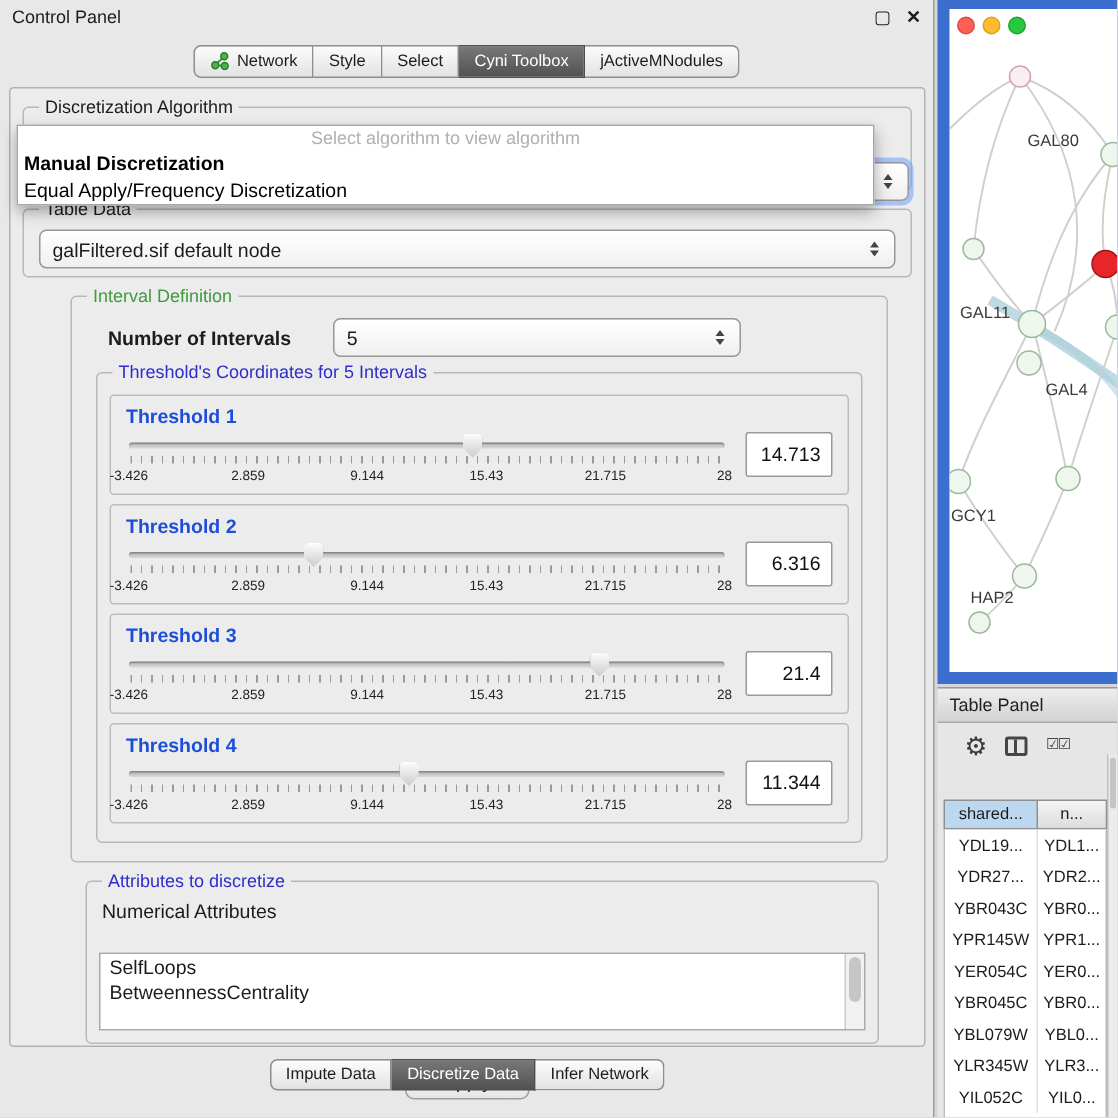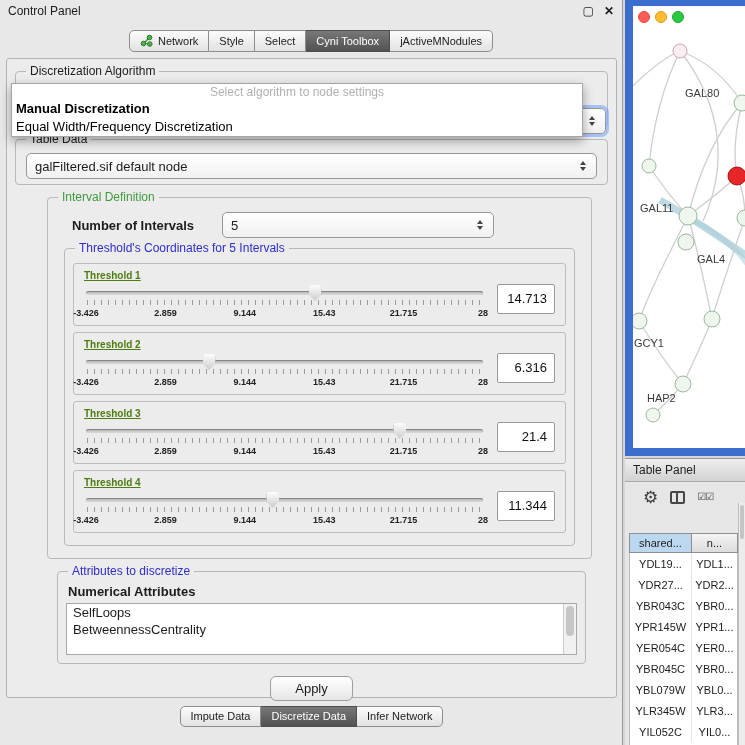--- a/index.html
+++ b/index.html
@@ -48,38 +48,38 @@
   .tabledata-group { height:46px; margin-bottom:12px; padding:13px 10px 0; }
 
   .interval-group { margin:0 16px 0 32px; padding:12px 8px 10px; }
   .niv-row { display:flex; align-items:center; margin:2px 0 10px 16px; }
   .niv-label { font-size:13px; font-weight:bold; color:#1c1c1c; margin-right:28px; }
   .niv-combo { width:272px; }
 
   .thresholds-group { margin:4px 8px 2px; padding:14px 8px 6px; }
 
   .thr-box { border:1px solid #bcbcbc; border-radius:3px; margin-bottom:6px; padding:6px 10px 2px; }
-  .thr-label { font-size:10px; font-weight:bold; color:#4d7c0f;text-decoration:underline; }
+  .thr-label { font-size:13px; font-weight:bold; color:#1d4ed8; }
   .thr-row { display:flex; align-items:flex-start; margin-top:2px; }
-  .slider { position:relative; flex:1; height:40px; margin:0 14px 0 2px;font-weight:bold; }
+  .slider { position:relative; flex:1; height:40px; margin:0 14px 0 2px; }
   .track { position:absolute; left:0; right:0; top:8px; height:4px; border-radius:2px;
            background:linear-gradient(#b4b4b4,#dadada); box-shadow:inset 0 1px 1px rgba(0,0,0,.3); }
   .thumb { position:absolute; top:2px; width:13px; height:16px; transform:translateX(-50%);
            background:linear-gradient(#fdfdfd,#cccccc);
            clip-path:polygon(18% 0,82% 0,100% 14%,100% 60%,50% 100%,0 60%,0 14%);
            filter:drop-shadow(0 0 1px #777); }
   .ticks { position:absolute; left:1px; right:1px; top:17px; height:5px;
            background:repeating-linear-gradient(90deg,#9a9a9a 0 1px,transparent 1px 7px); }
   .scale { position:absolute; left:0; right:0; top:25px; height:12px; }
   .scale span { position:absolute; top:0; transform:translateX(-50%); font-size:9px; color:#222; white-space:nowrap; }
   .val-field { width:58px; height:30px; margin-top:1px; background:#fff; border:1px solid #999; border-radius:2px;
                font-size:13px; color:#111; text-align:right; padding:6px 7px 0 0; }
 
   .attrs-group { margin:12px 22px 0 42px; padding:12px 8px 8px; }
-  .attrs-label { font-size:13px; font-weight:bold; color:#1c1c1c; margin:0 0 4px 2px; }
+  .attrs-label { font-size:13px; font-weight:normal; color:#1c1c1c; margin:0 0 20px 2px; }
   .listbox { position:relative; background:#fff; border:1px solid #a8a8a8; height:52px; overflow:hidden; padding-right:14px; }
   .list-item { font-size:13px; color:#1c1c1c; line-height:17px; padding-left:6px; white-space:nowrap; }
   .list-scrollbar { position:absolute; right:0; top:0; bottom:0; width:13px; background:#f1f1f1; border-left:1px solid #ccc; }
   .list-scrollbar .thumb-v { position:absolute; left:2px; right:2px; top:2px; height:30px; background:#c6c6c6; border-radius:4px; }
 
   .apply-btn { display:block; margin:12px auto 0; padding:4px 24px; font-size:13px; color:#1c1c1c;
                background:linear-gradient(#ffffff,#e6e6e6); border:1px solid #9e9e9e; border-radius:6px;
                font-family:"Liberation Sans", sans-serif; }
 
   .bottom-tabs { position:absolute; bottom:18px; left:0; width:623px; display:flex; justify-content:center; }
@@ -164,23 +164,23 @@
         <div class="combo algo-combo">
           <span class="grow"></span>
           <span class="stepper">
               <i class="up"></i>
               <i class="down"></i>
             </span>
         </div>
       </div>
 
       <div class="popup">
-        <div class="popup-placeholder">Select algorithm to node settings</div>
+        <div class="popup-placeholder">Select algorithm to view algorithm</div>
         <div class="popup-item bold">Manual Discretization</div>
-        <div class="popup-item">Equal Width/Frequency Discretization</div>
+        <div class="popup-item">Equal Apply/Frequency Discretization</div>
       </div>
 
       <div class="group tabledata-group">
         <span class="group-title">Table Data</span>
         <div class="combo">
           <span>galFiltered.sif default node</span>
           <span class="grow"></span>
           <span class="stepper">
               <i class="up"></i>
               <i class="down"></i>

